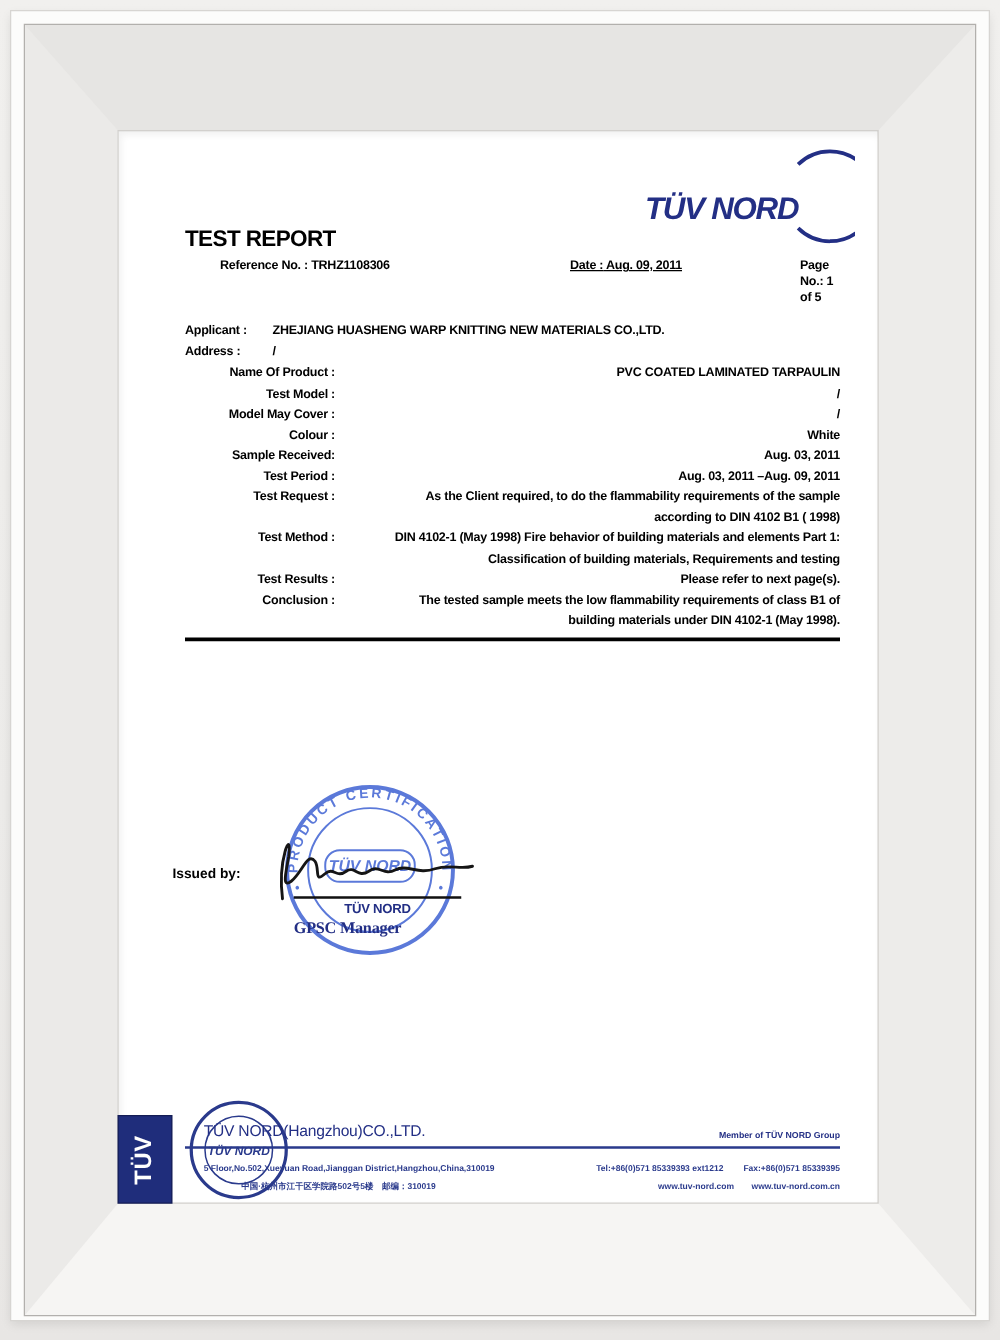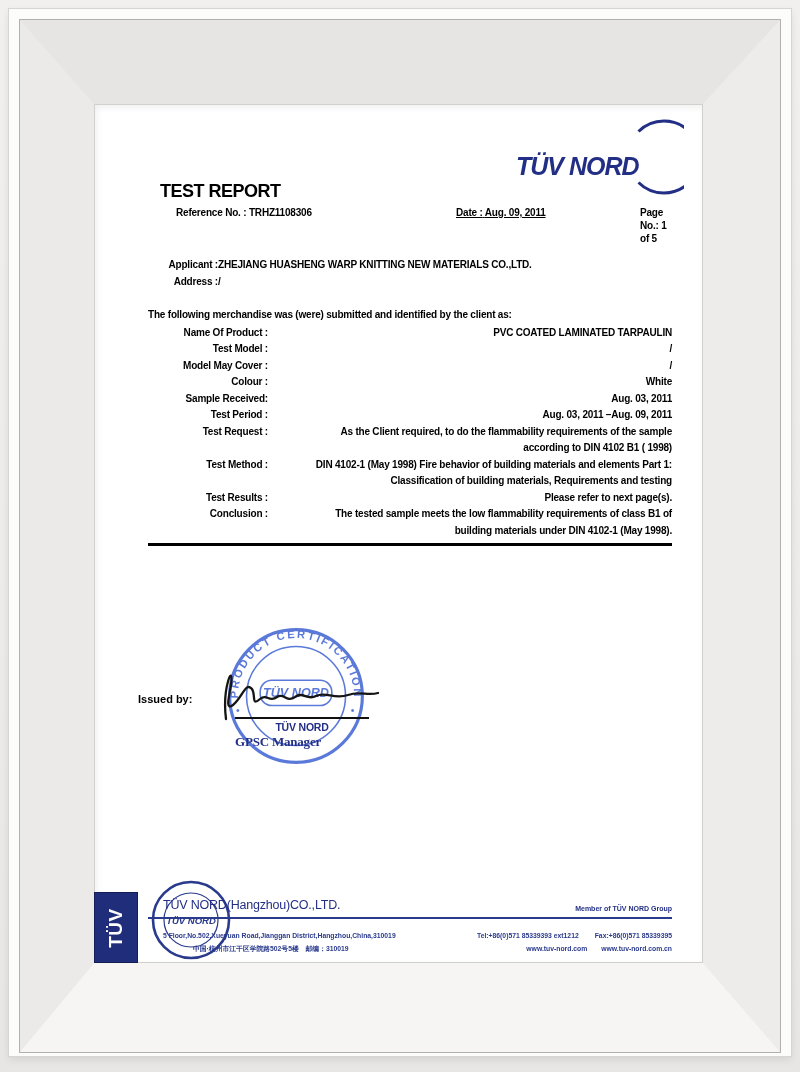--- a/index.html
+++ b/index.html
@@ -26,25 +26,25 @@
     position:absolute;left:95px;top:105px;width:607px;height:857px;
     background:#ffffff;
     box-shadow:0 0 0 1px #d2d0cd, inset 2px 3px 6px rgba(0,0,0,.06);
   }
   .content{
     position:absolute;left:53px;right:30px;top:0;
     color:#000;font-weight:bold;font-size:10px;letter-spacing:-0.2px;
   }
   
   .logo{position:absolute;right:18px;top:8px;width:170px;height:82px;}
-  .doc-title{margin:76px 0 0 12px;font-size:18px;line-height:20px;letter-spacing:-0.5px;color:#000;}
+  .doc-title{margin:76px 0 0 0;font-size:18px;line-height:20px;letter-spacing:-0.5px;color:#000;}
   .ref-row{display:flex;margin-top:5px;line-height:13px;}
   .ref-row .c1{width:280px;flex:none;padding-left:28px;}
   .ref-row .c2{width:184px;flex:none;text-decoration:underline;}
-  .kv{display:flex;line-height:16.5px;text-align:right;}
+  .kv{display:flex;line-height:16.5px;}
   .kv .lab{width:70px;flex:none;}
   .applicant-block{margin-top:12px;}
   .intro{margin-top:17px;line-height:16.5px;}
   .frows{margin-top:1px;}
   .frow{display:flex;line-height:16.5px;text-align:right;}
   .frow .flabel{width:120px;flex:none;}
   .frow .fval{flex:1;}
   .divider{margin-top:4px;height:3px;background:#000;width:100%;}
   
   .issued-by{position:absolute;left:43px;top:588px;font-weight:bold;font-size:11px;color:#000;}
@@ -110,21 +110,20 @@
       <div class="kv">
         <span class="lab">Applicant :</span>
         <span>ZHEJIANG HUASHENG WARP KNITTING NEW MATERIALS CO.,LTD.</span>
       </div>
       <div class="kv">
         <span class="lab">Address :</span>
         <span>/</span>
       </div>
     </div>
 
-    <div class="intro">The following merchandise was (were) submitted and identified by the client as:</div>
 
     <div class="frows">
       <div class="frow">
         <span class="flabel">Name Of Product :</span>
         <span class="fval"><span>PVC COATED LAMINATED TARPAULIN</span></span>
       </div>
       <div class="frow">
         <span class="flabel">Test Model :</span>
         <span class="fval"><span>/</span></span>
       </div>

